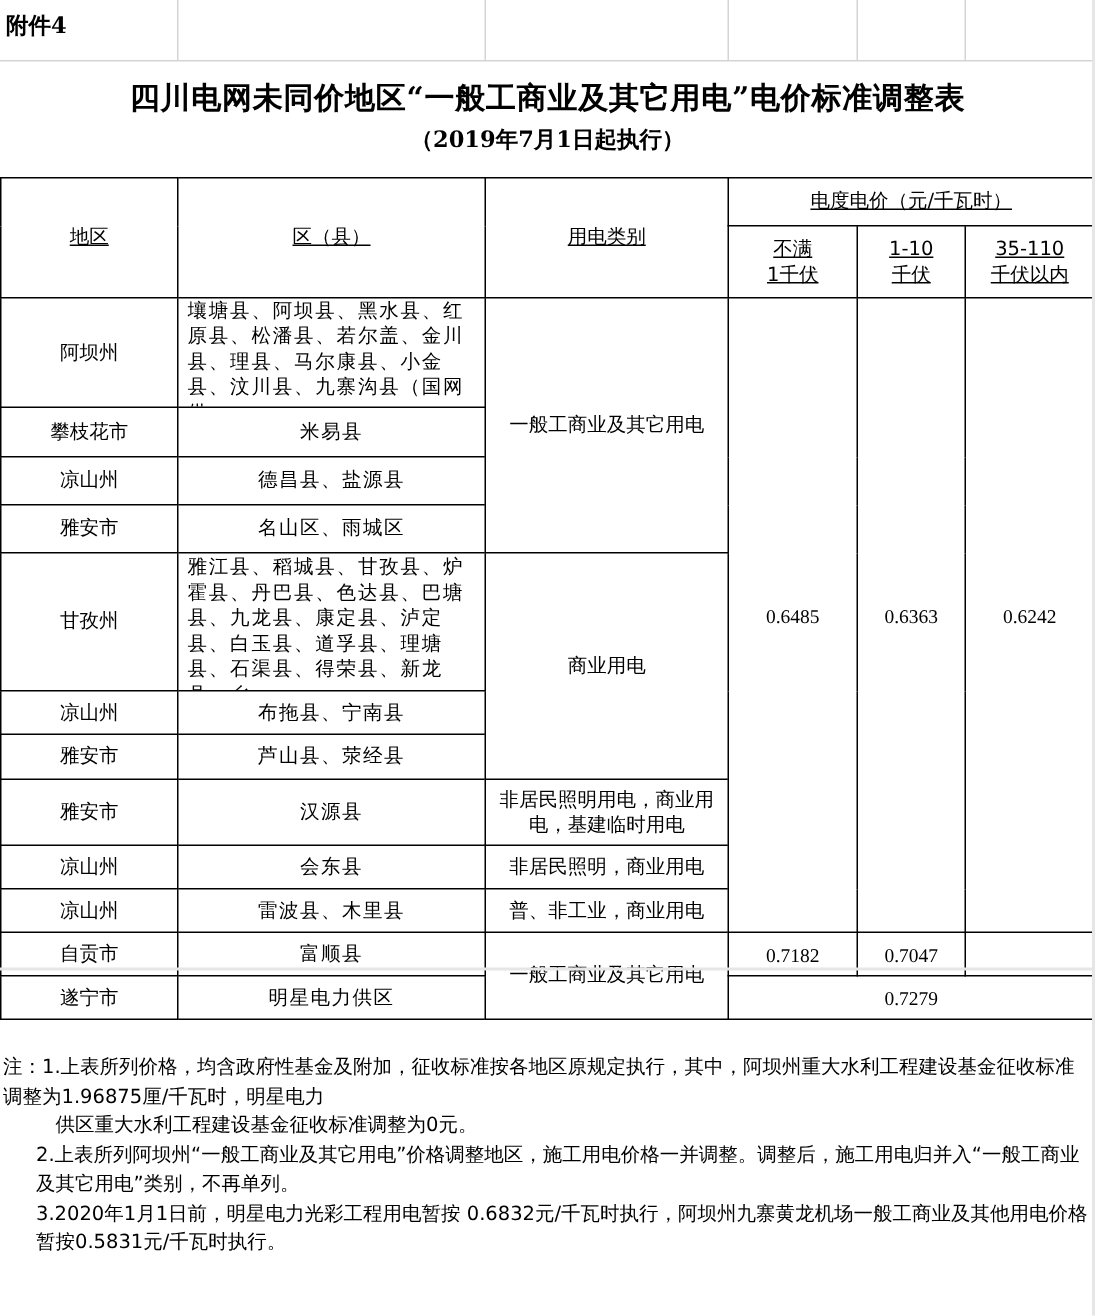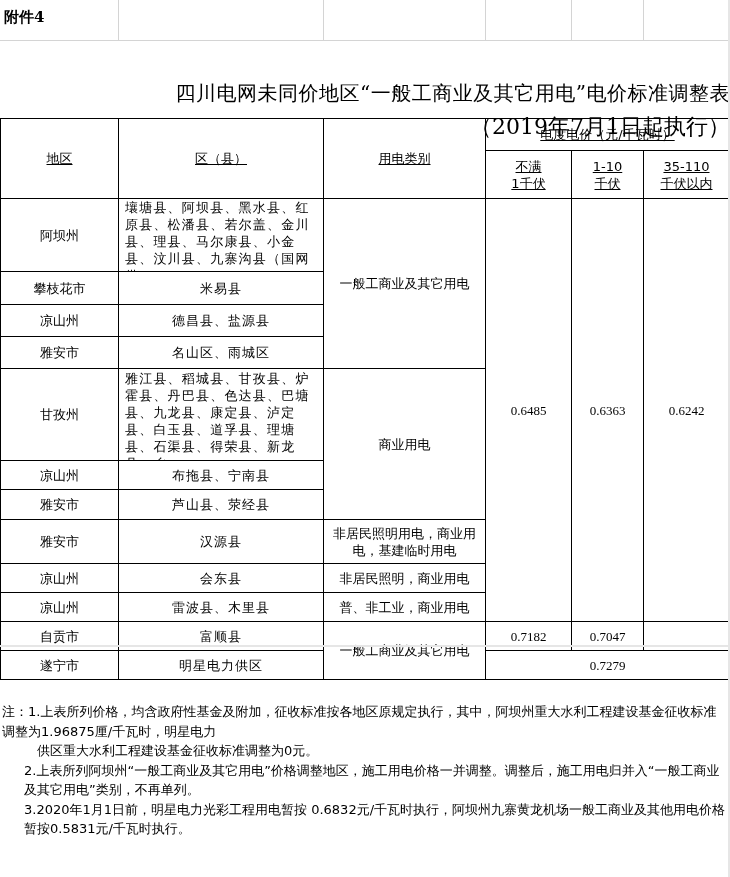--- a/index.html
+++ b/index.html
@@ -2,24 +2,24 @@
 <html><head>
 <meta charset="utf-8">
 <style>
   html, body { margin:0; padding:0; background:#ffffff; }
   body { width:730px; height:877px; position:relative; overflow:hidden;
          font-family:"DejaVu Sans","Liberation Sans",sans-serif; color:#000; }
   .sheet { position:absolute; left:0; top:0; width:730px; height:647px; }
   .gl { position:absolute; background:#d4d4d4; }
   .attach { position:absolute; left:4px; top:8px; font-size:15px; font-weight:bold;
             font-family:"DejaVu Serif","Liberation Serif",serif; }
-  .title { position:absolute; left:0; width:730px; text-align:right; font-weight:normal;
-           font-family:"DejaVu Serif","Liberation Serif",serif;margin-top:28px; }
+  .title { position:absolute; left:0; width:730px; text-align:center; font-weight:bold;
+           font-family:"DejaVu Serif","Liberation Serif",serif; }
   .t1 { top:52px; font-size:20px; letter-spacing:0.5px; }
-  .t2 { top:84px; font-size:22px; }
+  .t2 { top:84px; font-size:15px; }
   table.grid { position:absolute; left:0; top:118px; border-collapse:collapse; table-layout:fixed; }
   table.grid td { border:1.5px solid #000; padding:0; text-align:center; vertical-align:middle;
                   font-size:13px; line-height:17px; }
   td.counties { text-align:left !important; padding-left:6px !important; font-size:13.5px; line-height:18px; letter-spacing:1.2px; overflow:hidden; }
   td.counties-c { font-size:13.5px; letter-spacing:1px; }
   td.num { font-family:Liberation Serif, serif; font-size:12.5px; }
   td.hdr { font-size:13px;text-decoration:underline; }
   .notes { position:absolute; left:2px; top:702px; width:726px; font-size:13px; line-height:19.5px; }
   .notes p { margin:0; }
   .ind1 { padding-left:35px; }

